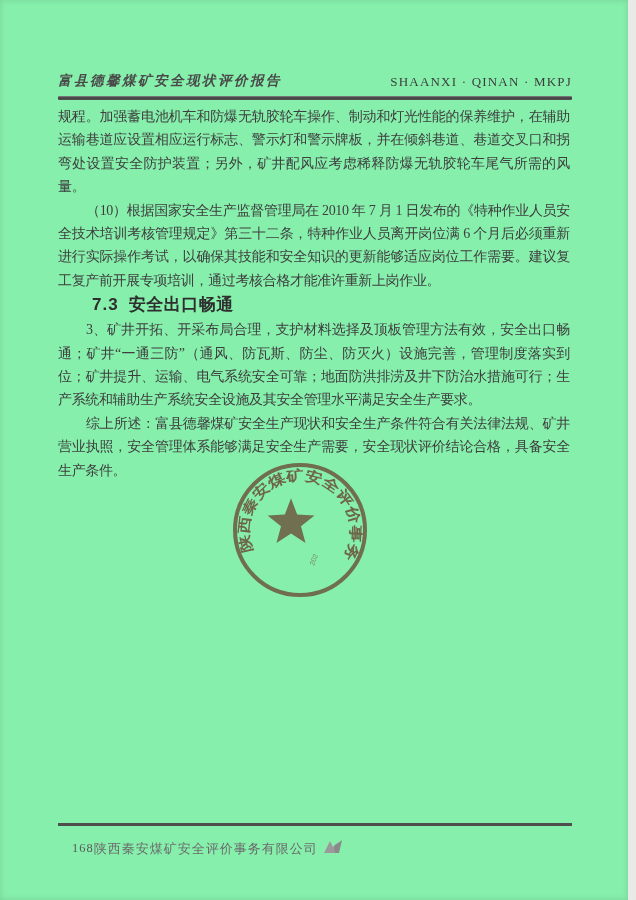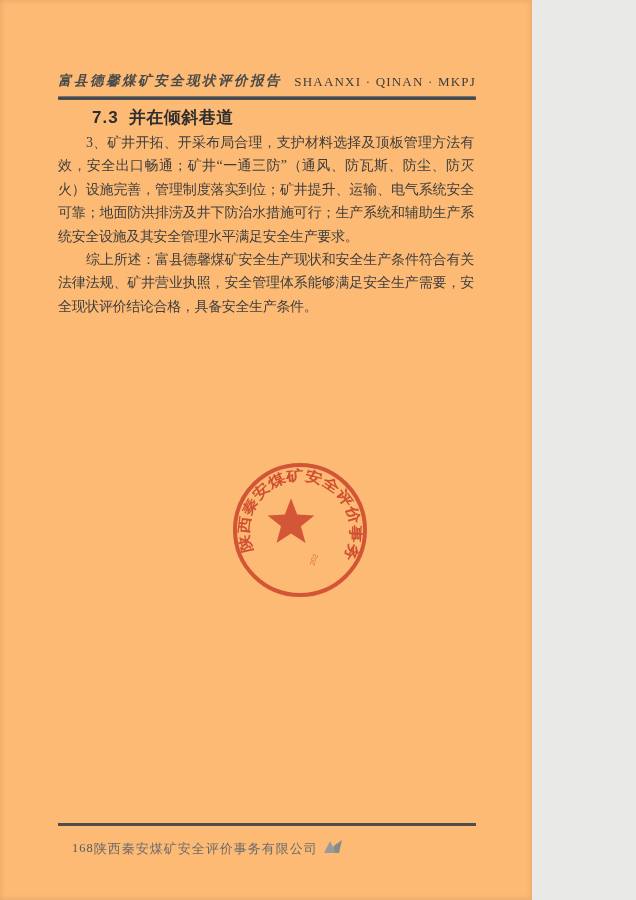--- a/index.html
+++ b/index.html
@@ -2,22 +2,22 @@
 <html><head>
 <meta charset="utf-8">
 <style>
   html,body{margin:0;padding:0;}
   body{
     width:636px;height:900px;
     background:#e9e9e7;
     font-family:"Liberation Serif","DejaVu Serif",serif;
   }
   .page{
-    position:relative;width:532px;height:900px;overflow:hidden;
-    background:#fdba74;
+    position:relative;width:628px;height:900px;overflow:hidden;
+    background:#86efac;
     box-shadow:inset 0 0 6px rgba(0,0,0,.12);
   }
   
   .header{
     position:absolute;left:58px;right:56px;top:72px;
     display:flex;justify-content:space-between;align-items:flex-end;
   }
   .header-title-cn{
     font-family:"DejaVu Serif","Liberation Serif",serif;
     font-style:italic;font-weight:bold;
@@ -78,23 +78,25 @@
 
 <div class="page">
 
   <div class="header">
     <span class="header-title-cn">富县德馨煤矿安全现状评价报告</span>
     <span class="header-title-en">SHAANXI · QINAN · MKPJ</span>
   </div>
   <div class="header-rule"></div>
 
   <div class="body">
+    <p class="no-indent">规程。加强蓄电池机车和防爆无轨胶轮车操作、制动和灯光性能的保养维护，在辅助运输巷道应设置相应运行标志、警示灯和警示牌板，并在倾斜巷道、巷道交叉口和拐弯处设置安全防护装置；另外，矿井配风应考虑稀释防爆无轨胶轮车尾气所需的风量。</p>
+    <p>（10）根据国家安全生产监督管理局在 2010 年 7 月 1 日发布的《特种作业人员安全技术培训考核管理规定》第三十二条，特种作业人员离开岗位满 6 个月后必须重新进行实际操作考试，以确保其技能和安全知识的更新能够适应岗位工作需要。建议复工复产前开展专项培训，通过考核合格才能准许重新上岗作业。</p>
 
     <p class="section-heading">
-      <span class="sec-num">7.3</span><span>并在倾斜巷道</span>
+      <span class="sec-num">7.3</span><span>安全出口畅通</span>
     </p>
 
     <p>3、矿井开拓、开采布局合理，支护材料选择及顶板管理方法有效，安全出口畅通；矿井“一通三防”（通风、防瓦斯、防尘、防灭火）设施完善，管理制度落实到位；矿井提升、运输、电气系统安全可靠；地面防洪排涝及井下防治水措施可行；生产系统和辅助生产系统安全设施及其安全管理水平满足安全生产要求。</p>
     <p>综上所述：富县德馨煤矿安全生产现状和安全生产条件符合有关法律法规、矿井营业执照，安全管理体系能够满足安全生产需要，安全现状评价结论合格，具备安全生产条件。</p>
   </div>
 
   <div class="seal">
     <svg width="148" height="148" viewBox="-74 -74 148 148">
       <circle cx="0" cy="0" r="65" fill="none" stroke="#c23a3a" stroke-width="4" opacity="0.8"></circle>
       <polygon fill="#c54040" opacity="0.82" transform="translate(-9,-7) scale(0.95)" points="0,-26 -6.5,-8.9 -24.7,-8 -10.5,3.4 -15.3,21 0,11 15.3,21 10.5,3.4 24.7,-8 6.5,-8.9"></polygon>

